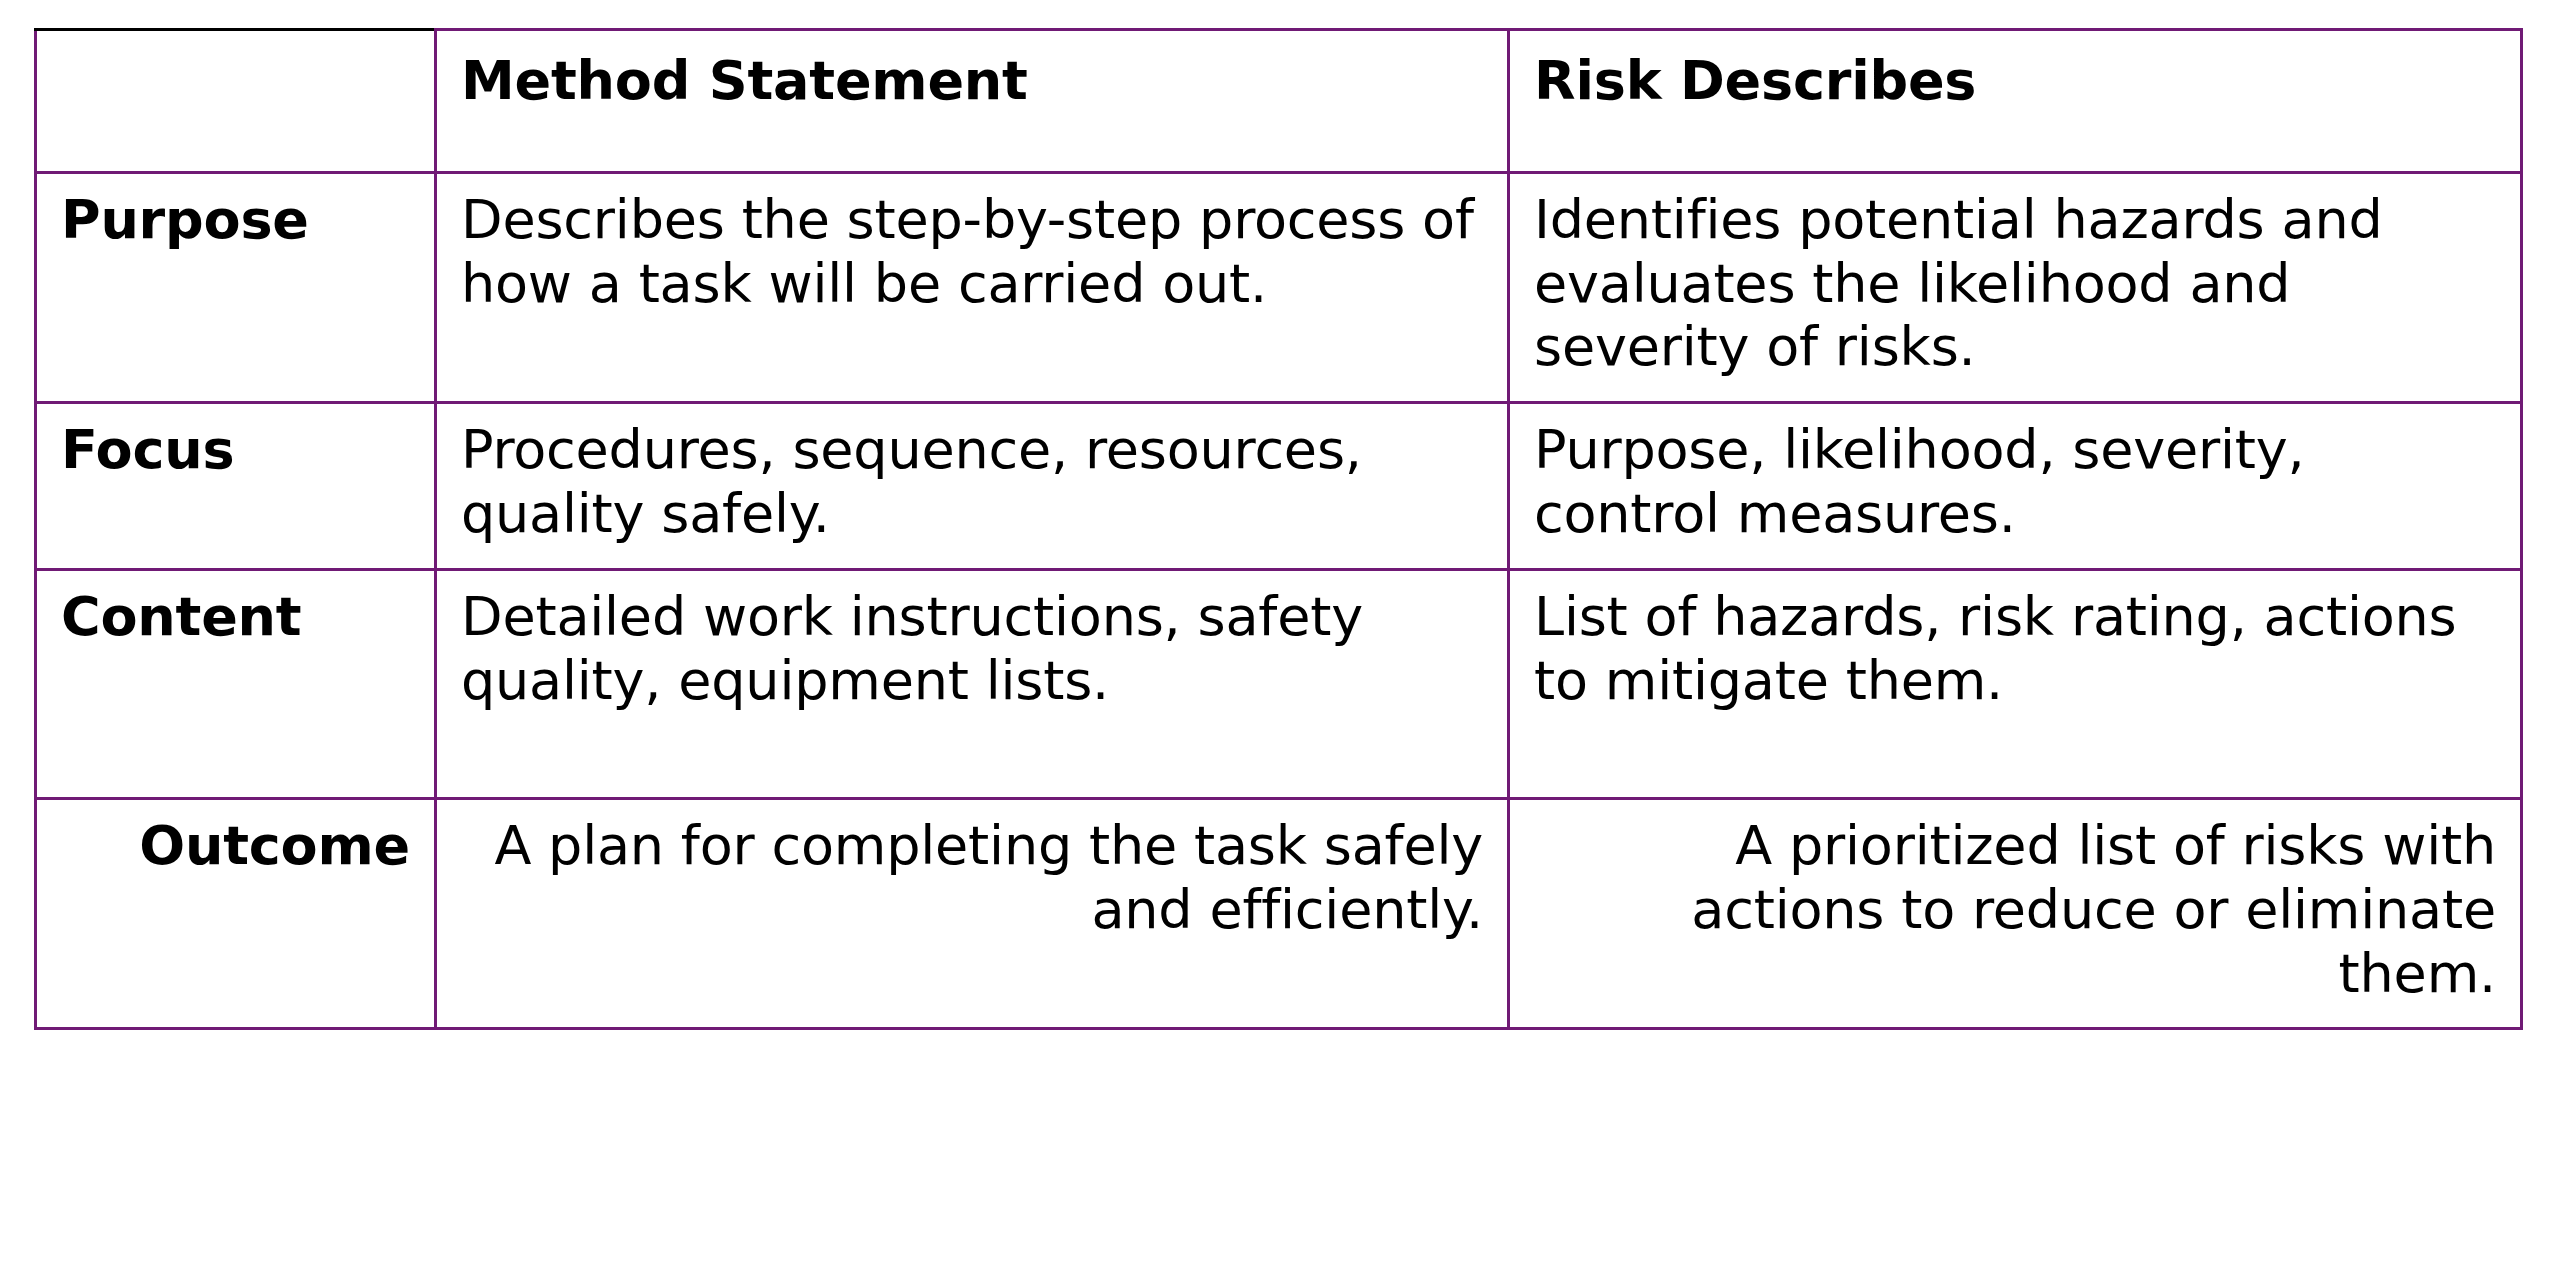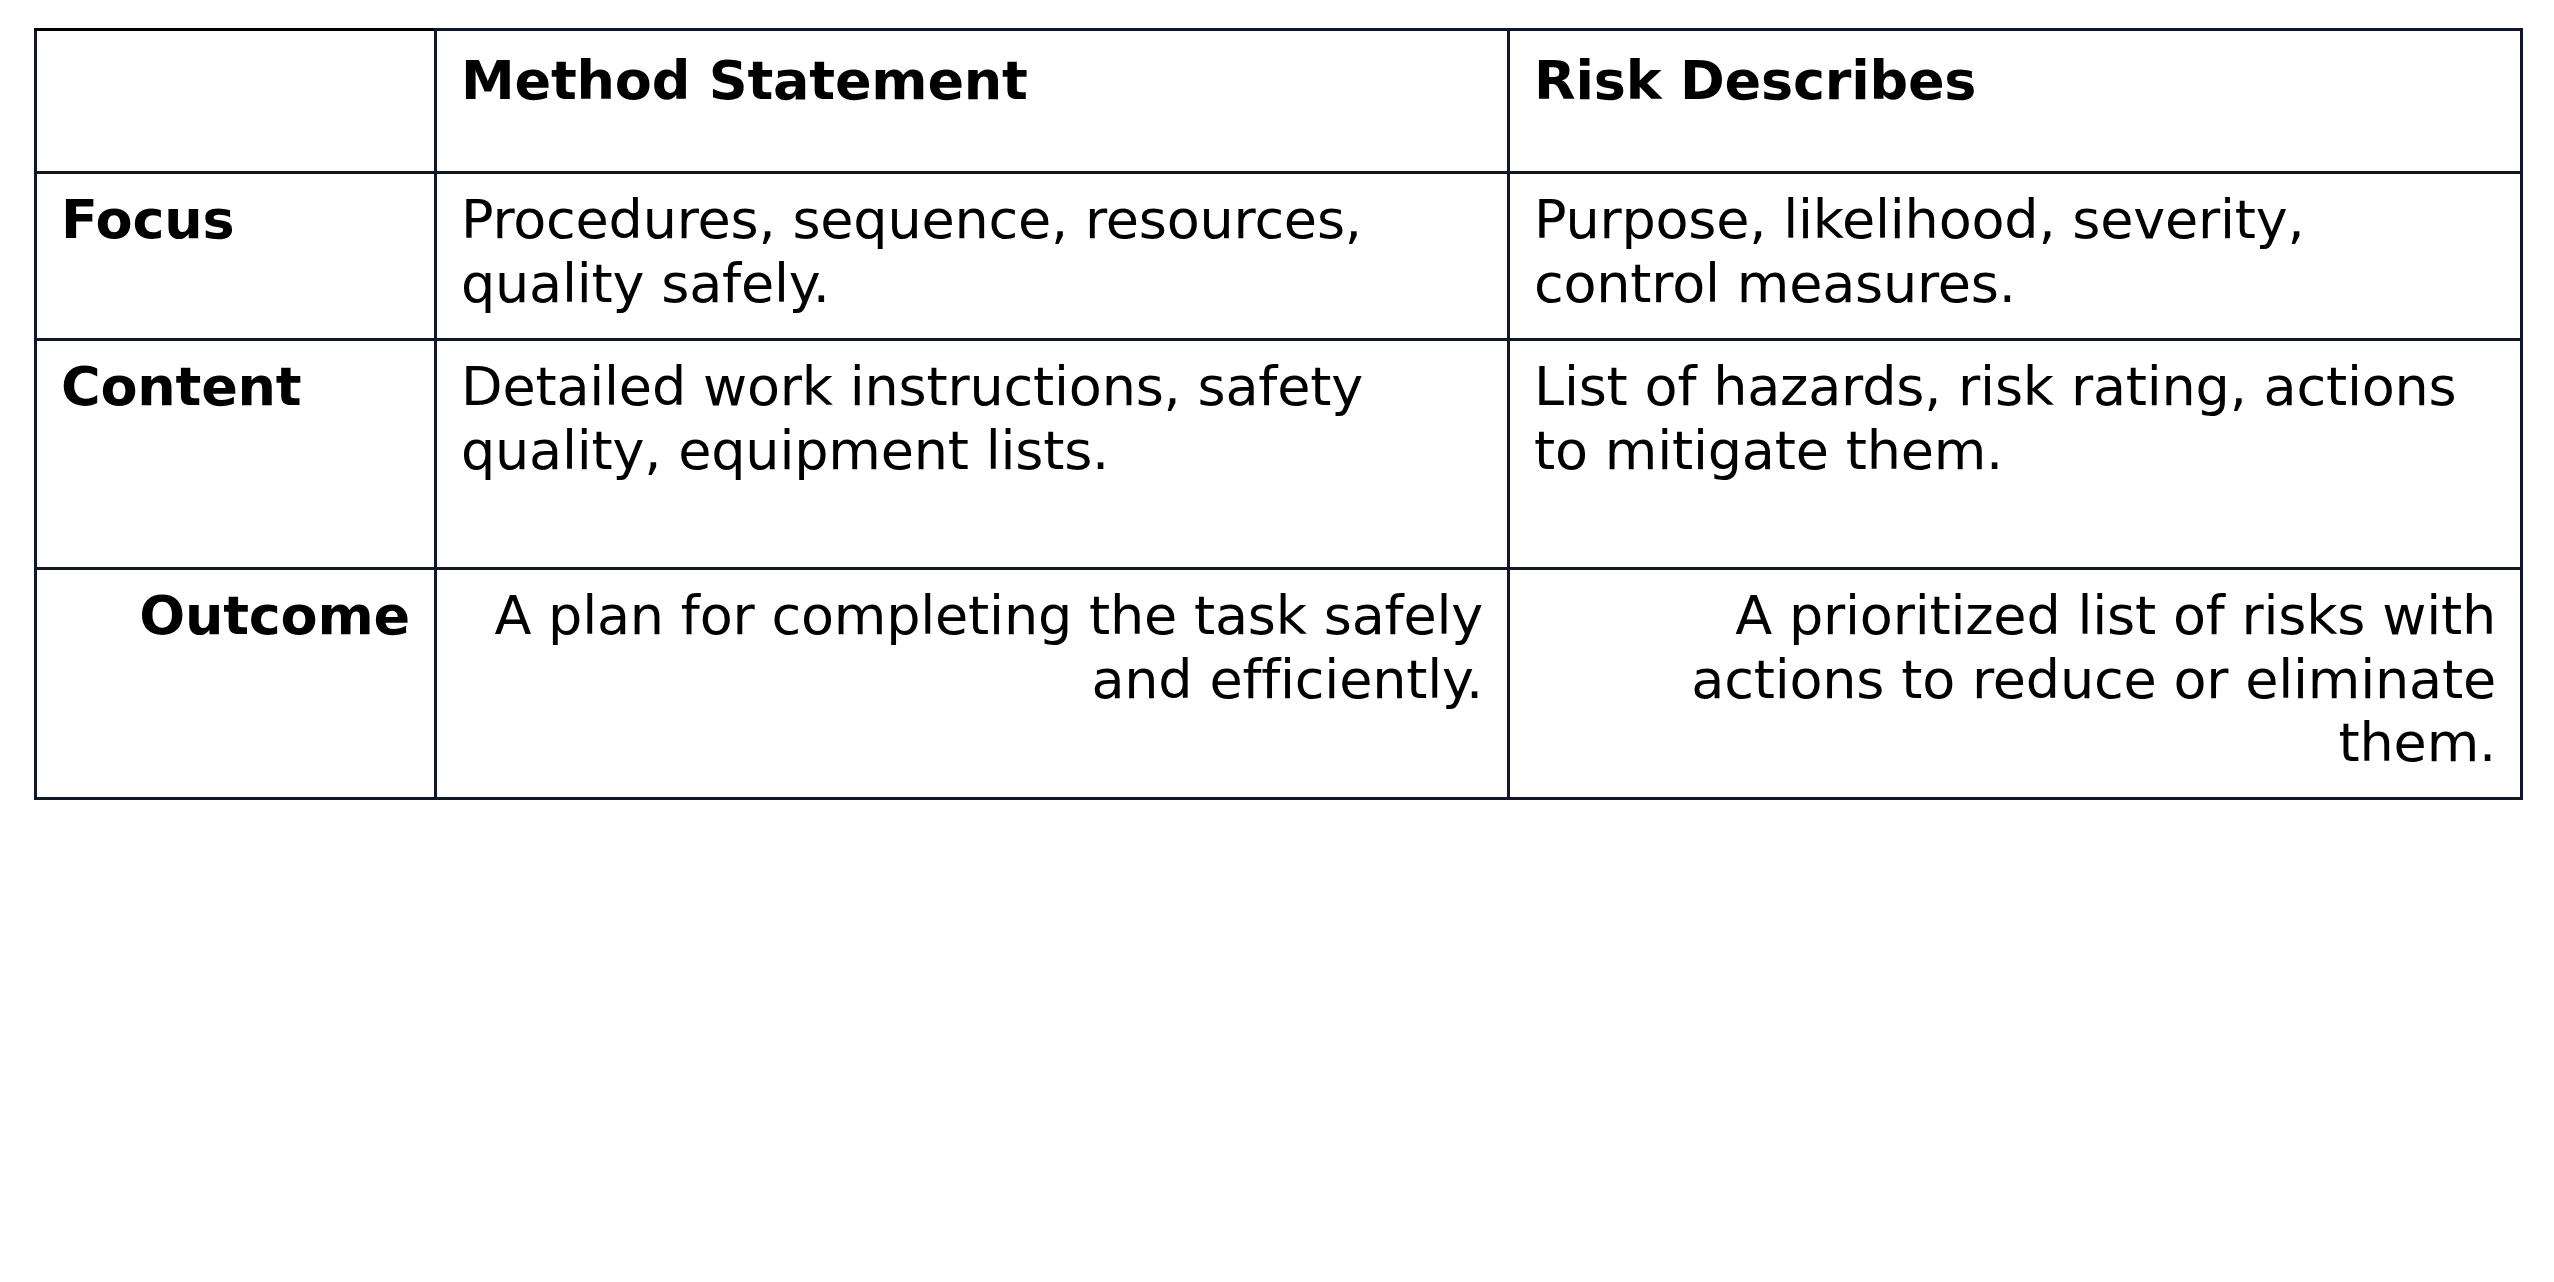--- a/index.html
+++ b/index.html
@@ -26,21 +26,21 @@
     width: 2486px;
     table-layout: fixed;
     background: #ffffff;
   }
   table.compare col.c0 { width: 400px; }
   table.compare col.c1 { width: 1073px; }
   table.compare col.c2 { width: 1013px; }
 
   table.compare th,
   table.compare td {
-    border: 3px solid #0f172a;
+    border: 3px solid #701a75;
     vertical-align: top;
     padding: 14px 24px 22px 24px;
     font-size: 54px;
     line-height: 1.18;
     font-weight: 400;
     text-align: left;
     letter-spacing: -0.2px;
   }
   table.compare thead th {
     font-weight: 700;
@@ -75,20 +75,29 @@
       <col class="c2">
     </colgroup>
     <thead>
       <tr>
         <th class="blank-corner"></th>
         <th>Method Statement</th>
         <th>Risk Describes</th>
       </tr>
     </thead>
     <tbody>
+      <tr class="r-purpose">
+        <th class="rowlabel">Purpose</th>
+        <td>
+          <span class="cell-text">Describes the step-by-step process of how a task will be carried out.</span>
+        </td>
+        <td>
+          <span class="cell-text">Identifies potential hazards and evaluates the likelihood and severity of risks.</span>
+        </td>
+      </tr>
       <tr class="r-focus">
         <th class="rowlabel">Focus</th>
         <td>
           <span class="cell-text">Procedures, sequence, resources, quality safely.</span>
         </td>
         <td>
           <span class="cell-text">Purpose, likelihood, severity, control measures.</span>
         </td>
       </tr>
       <tr class="r-content">

